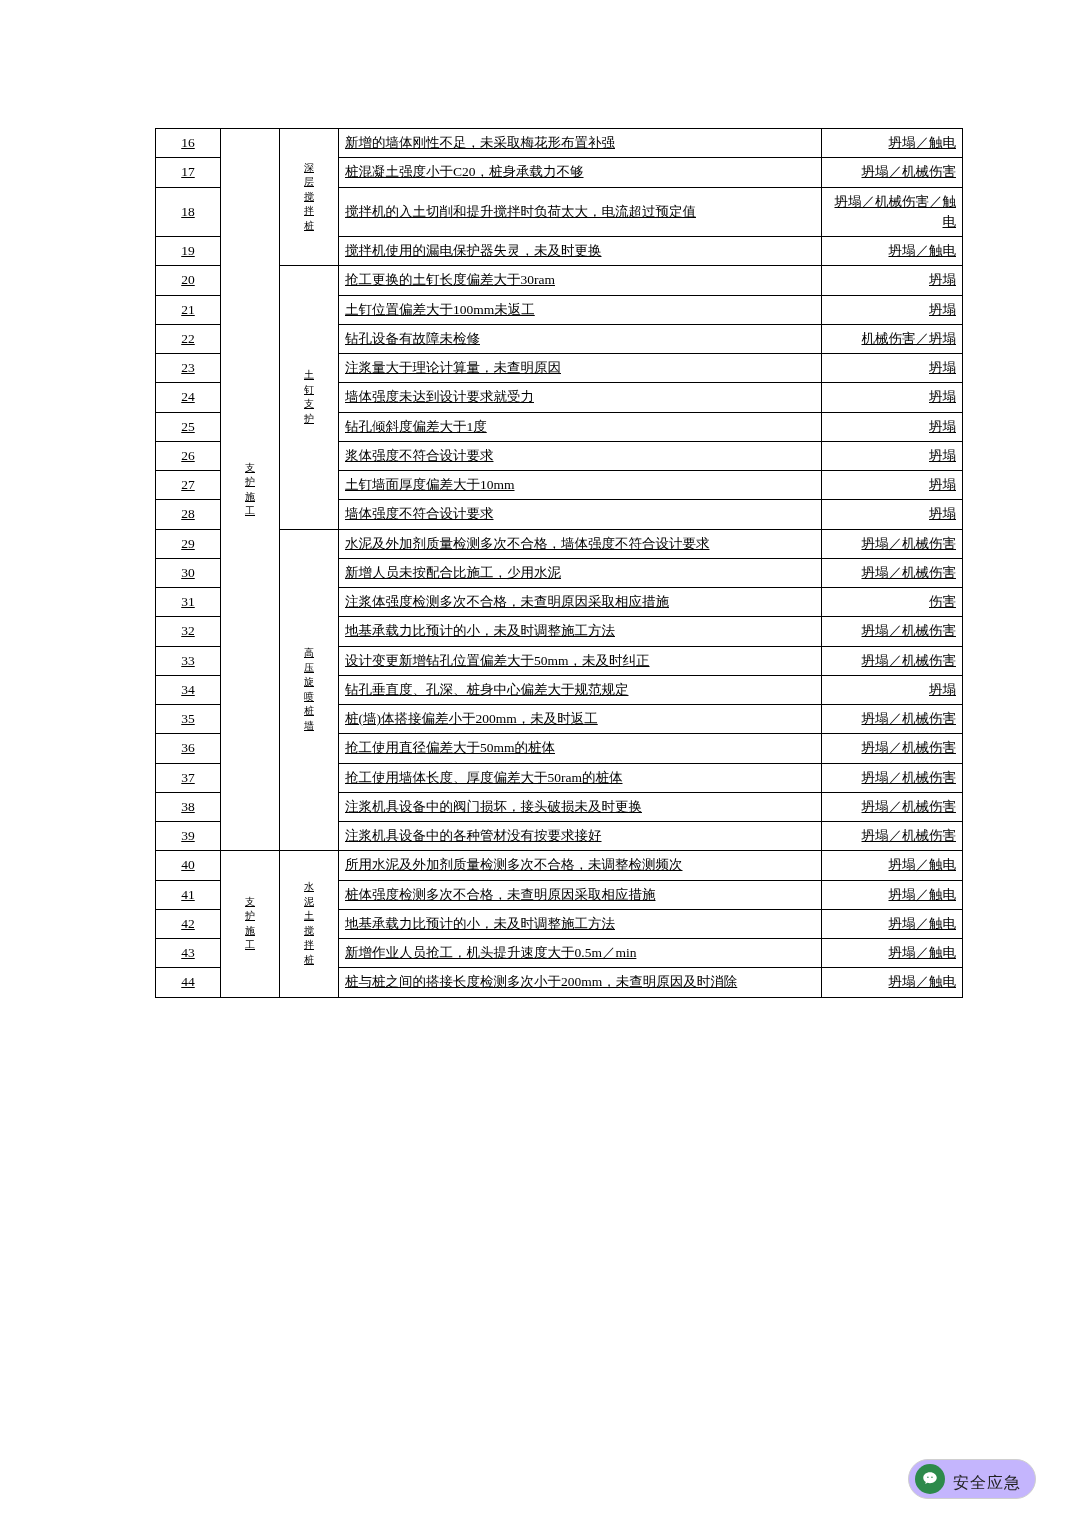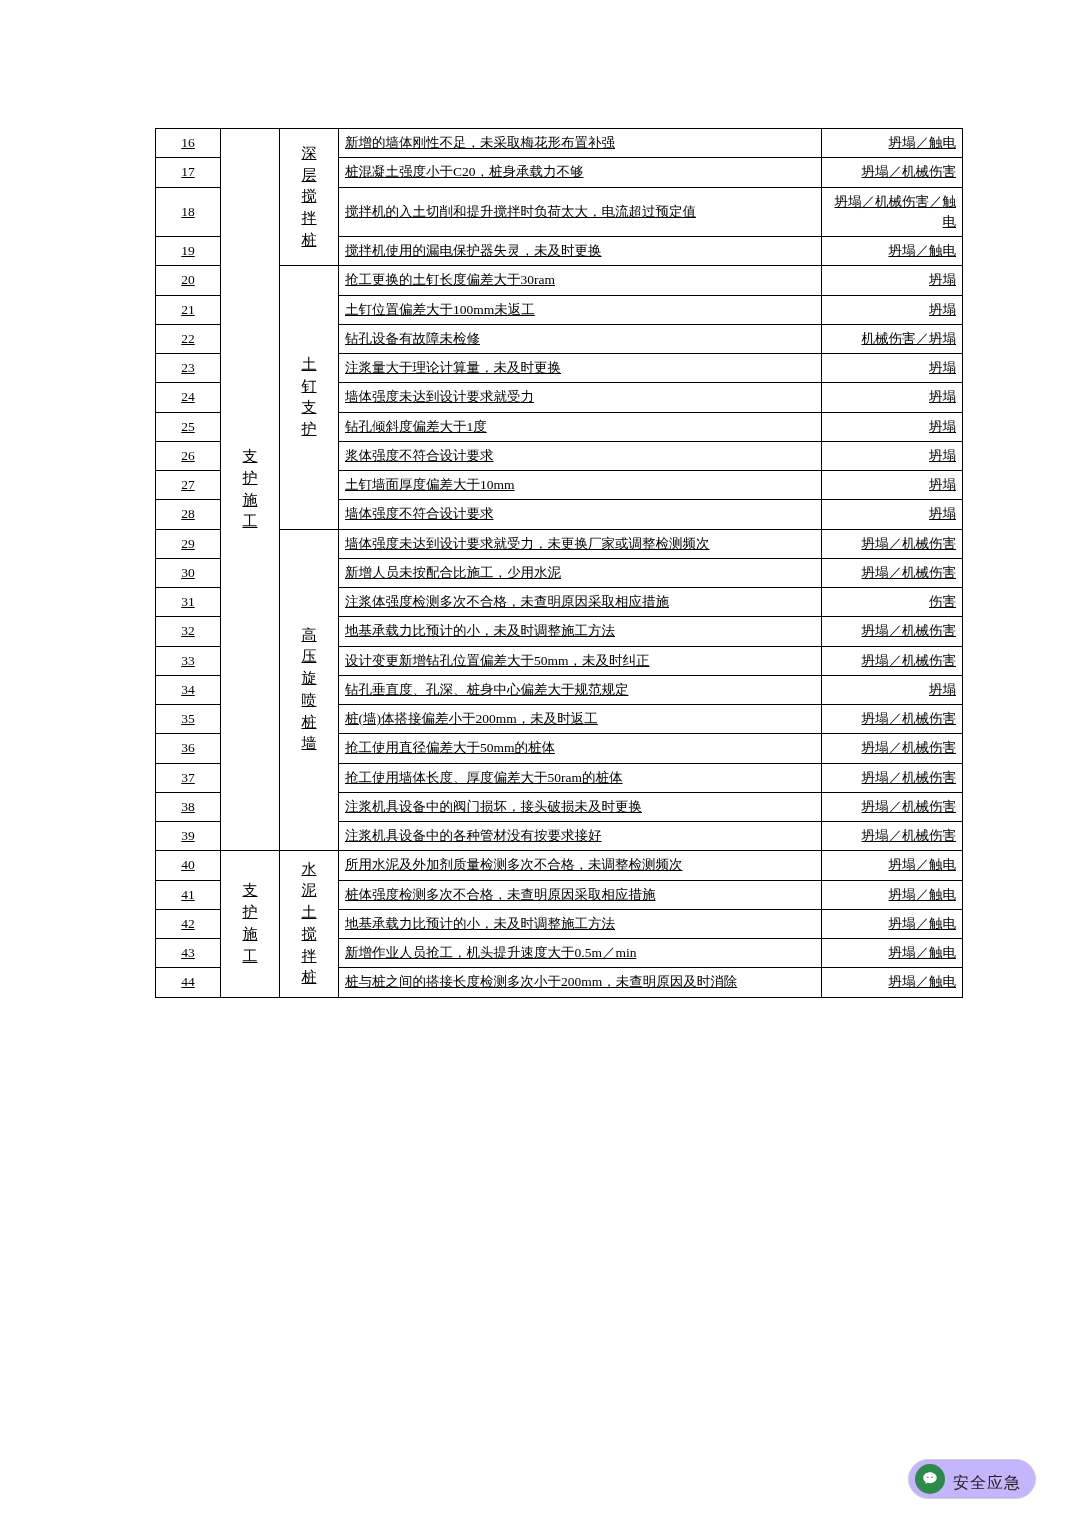--- a/index.html
+++ b/index.html
@@ -59,21 +59,21 @@
     padding-left: 10px;
     margin-top: 19px;
   }
   td.col-risk {
     width: 128px;
     text-align: right;
     padding: 4px 5px;
   }
   .vtext {
     display: block;
-    font-size: 15px;
+    font-size: 10px;
     line-height: 1.45;
     letter-spacing: 0px;
     word-break: break-all;
     width: 1em;
     margin: 0 auto;
     text-align: center;
   }
   
   .footer-badge {
     position: absolute;
@@ -158,21 +158,21 @@
         <td class="col-desc">土钉位置偏差大于100mm未返工</td>
         <td class="col-risk">坍塌</td>
       </tr>
       <tr>
         <td class="col-no">22</td>
         <td class="col-desc">钻孔设备有故障未检修</td>
         <td class="col-risk">机械伤害／坍塌</td>
       </tr>
       <tr>
         <td class="col-no">23</td>
-        <td class="col-desc">注浆量大于理论计算量，未及时更换</td>
+        <td class="col-desc">注浆量大于理论计算量，未查明原因</td>
         <td class="col-risk">坍塌</td>
       </tr>
       <tr>
         <td class="col-no">24</td>
         <td class="col-desc">墙体强度未达到设计要求就受力</td>
         <td class="col-risk">坍塌</td>
       </tr>
       <tr>
         <td class="col-no">25</td>
         <td class="col-desc">钻孔倾斜度偏差大于1度</td>
@@ -192,21 +192,21 @@
         <td class="col-no">28</td>
         <td class="col-desc">墙体强度不符合设计要求</td>
         <td class="col-risk">坍塌</td>
       </tr>
 
       <tr>
         <td class="col-no">29</td>
         <td class="col-sub" rowspan="11">
           <span class="vtext">高 压 旋 喷 桩 墙</span>
         </td>
-        <td class="col-desc">墙体强度未达到设计要求就受力，未更换厂家或调整检测频次</td>
+        <td class="col-desc">水泥及外加剂质量检测多次不合格，墙体强度不符合设计要求</td>
         <td class="col-risk">坍塌／机械伤害</td>
       </tr>
       <tr>
         <td class="col-no">30</td>
         <td class="col-desc">新增人员未按配合比施工，少用水泥</td>
         <td class="col-risk">坍塌／机械伤害</td>
       </tr>
       <tr>
         <td class="col-no">31</td>
         <td class="col-desc">注浆体强度检测多次不合格，未查明原因采取相应措施</td>

